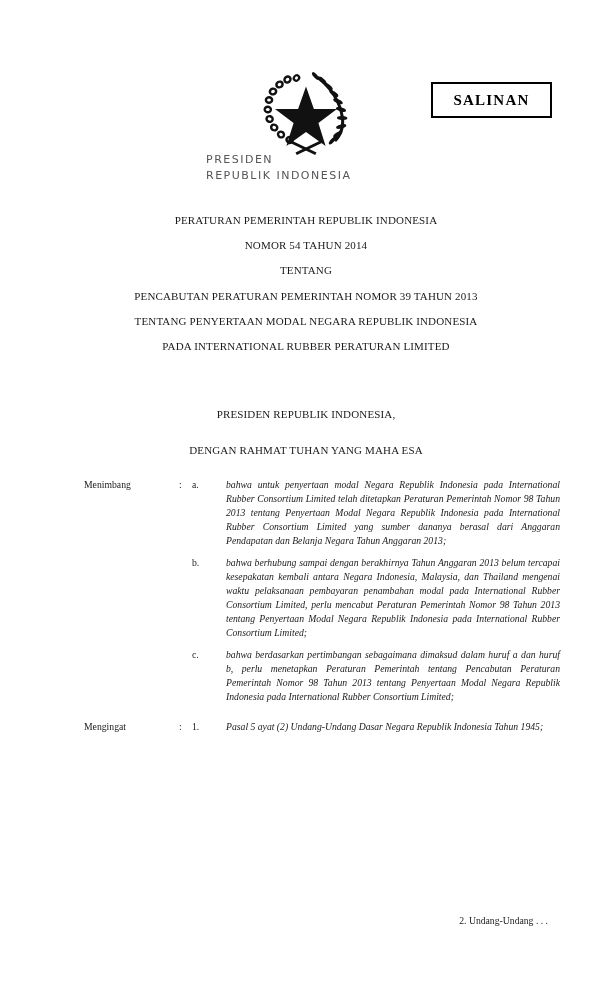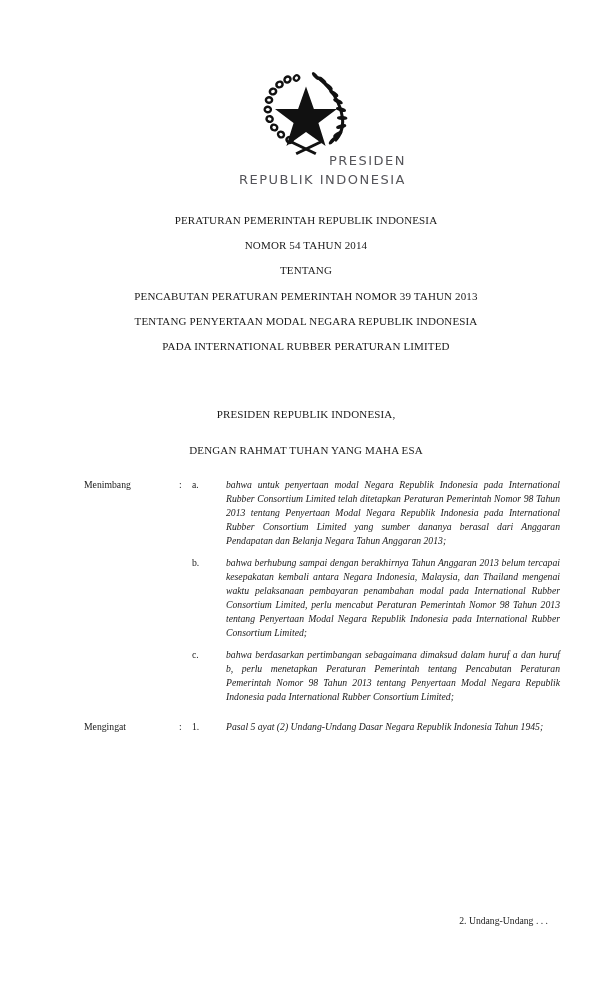--- a/index.html
+++ b/index.html
@@ -61,23 +61,23 @@
     width: 96px;
     height: 92px;
   }
   .emblem svg { display: block; width: 96px; height: 92px; }
 
   .emblem-caption {
     position: absolute;
     left: 206px;
     top: 152px;
     width: 200px;
-    text-align: right;
+    text-align: left;
     font-family: "DejaVu Sans", "Liberation Sans", sans-serif;
-    font-size: 13px;
+    font-size: 11px;
     letter-spacing: 1.5px;
     color: #55555a;
     line-height: 1.45;
   }
   .emblem-caption div { white-space: nowrap; }
 
   
   .title-block {
     position: absolute;
     left: 56px;
@@ -177,20 +177,23 @@
     margin-top: 18px;
   }
 </style>
 </head>
 <body>
 
 <div class="page">
 
   <div class="header-zone">
 
+    <div class="salinan-box">
+      <span class="salinan-text">SALINAN</span>
+    </div>
 
     <div class="emblem">
       <svg viewBox="0 0 96 92" xmlns="http://www.w3.org/2000/svg">
         <g fill="#111111">
 
           <g>
             <ellipse cx="29.5" cy="13.5" rx="4.4" ry="4.0" transform="rotate(-38 29.5 13.5)"></ellipse>
             <ellipse cx="21.5" cy="18.5" rx="4.4" ry="4.0" transform="rotate(-26 21.5 18.5)"></ellipse>
             <ellipse cx="15.0" cy="25.5" rx="4.4" ry="4.0" transform="rotate(-14 15.0 25.5)"></ellipse>
             <ellipse cx="11.0" cy="34.0" rx="4.3" ry="4.0" transform="rotate(-4 11.0 34.0)"></ellipse>

